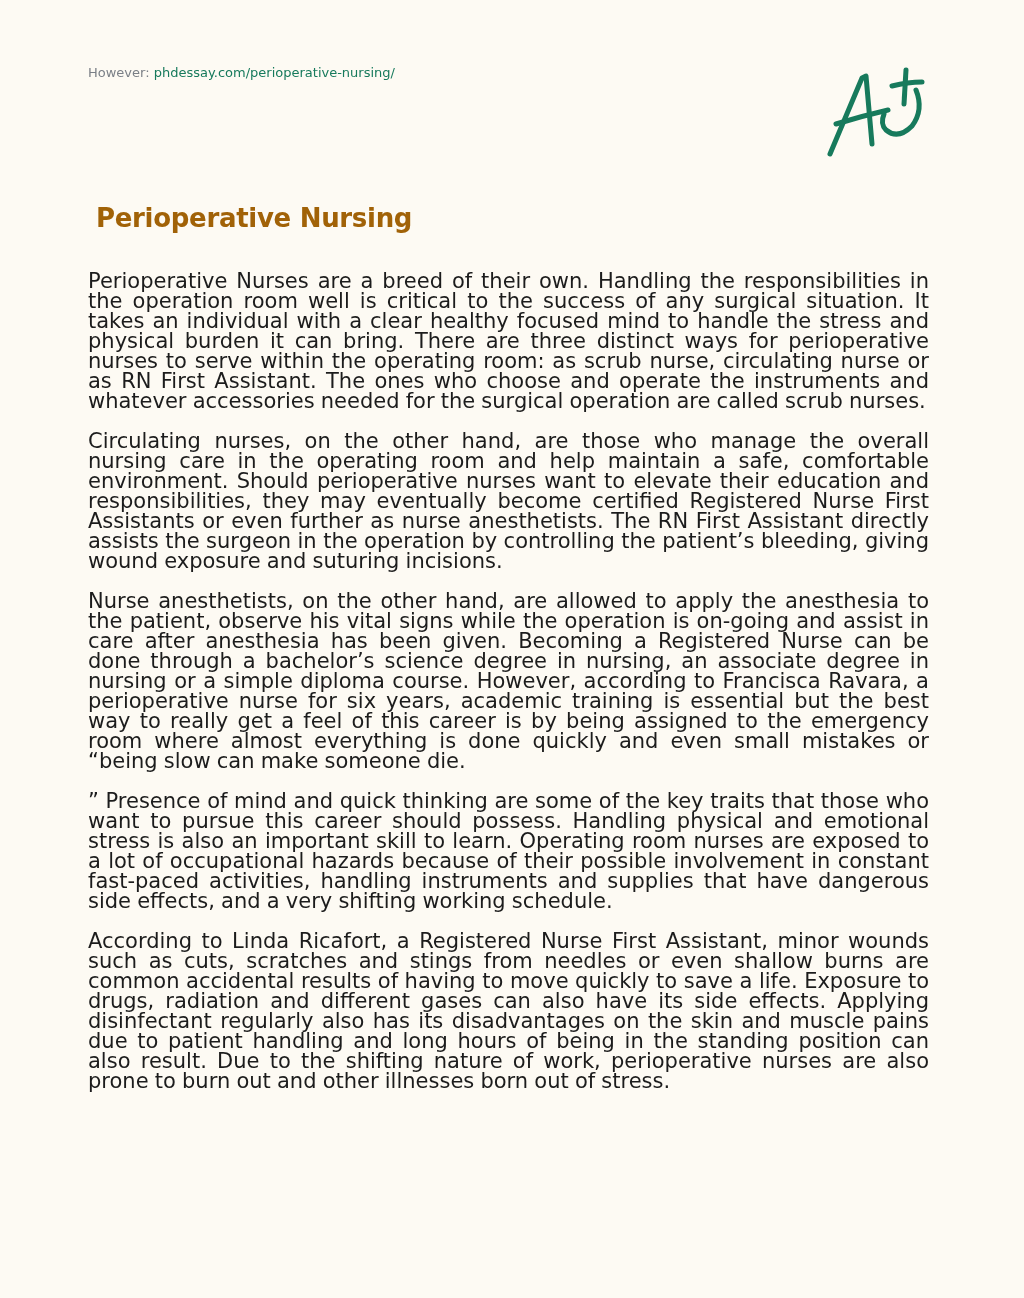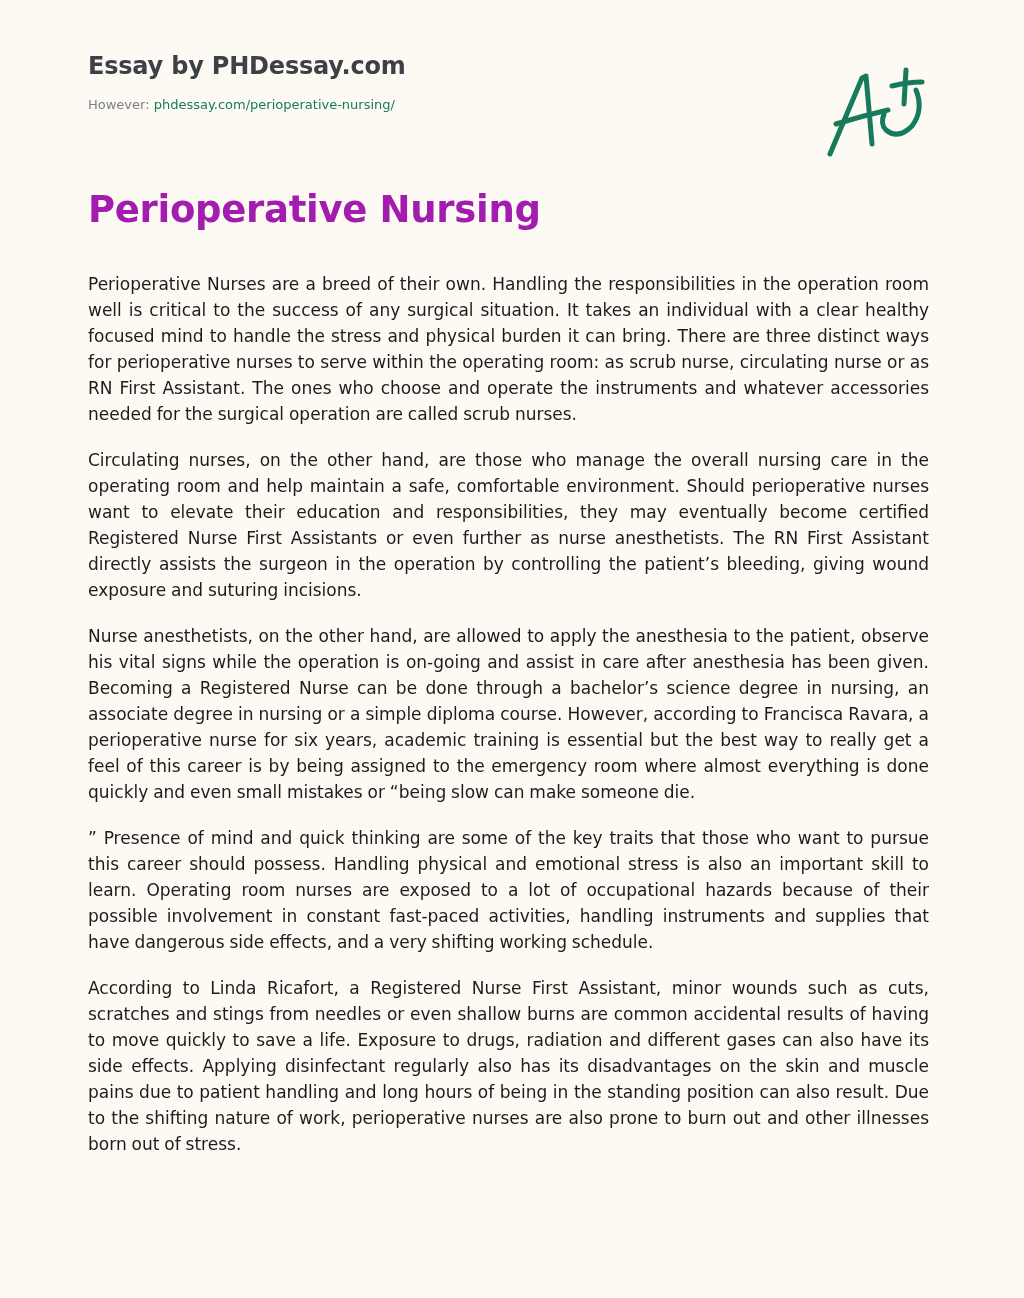--- a/index.html
+++ b/index.html
@@ -14,38 +14,37 @@
   .brand {
     font-size: 24px; font-weight: bold; color: #3d4147;
     letter-spacing: -0.2px; line-height: 32px; margin: 0;
   }
   .source {
     margin-top: 14px; font-size: 13px; color: #7a7f86; line-height: 18px;
   }
   .source a { color: #177a5c; text-decoration: none; }
   .logo { position: absolute; left: 822px; top: 64px; width: 110px; height: 100px; }
   .title {
-    position: absolute; left: 88px; top: 190px; margin: 0;
-    font-size: 37px; font-weight: bold; color: #a21caf; letter-spacing: -0.3px;
+    position: absolute; left: 88px; top: 190px; margin: 8px;
+    font-size: 26px; font-weight: bold; color: #a16207; letter-spacing: -0.3px;
     line-height: 40px;
   }
   .body {
     position: absolute; left: 88px; top: 271px; width: 848px;
   }
   .body p {
     margin: 0 7px 20px 0;
-    font-size: 17px; line-height: 26px; text-align: justify;
+    font-size: 21px; line-height: 20px; text-align: justify;
     color: #1c1c1c; letter-spacing: 0px; word-spacing: -0.5px;
   }
 </style>
 </head>
 <body>
 
 <div class="header">
-  <h2 class="brand">Essay by PHDessay.com</h2>
   <div class="source">
     <span>However: </span><a>phdessay.com/perioperative-nursing/</a>
   </div>
 </div>
 
 <div class="logo">
   <svg width="110" height="100" viewBox="0 0 110 100" fill="none" stroke="#177a5c" stroke-width="5" stroke-linecap="round" stroke-linejoin="round">
     <path d="M8 90 L40 14 L44 12 L50 80"></path>
     <path d="M14 60 Q40 52 66 46"></path>
     <path d="M84 6 L82 40"></path>

